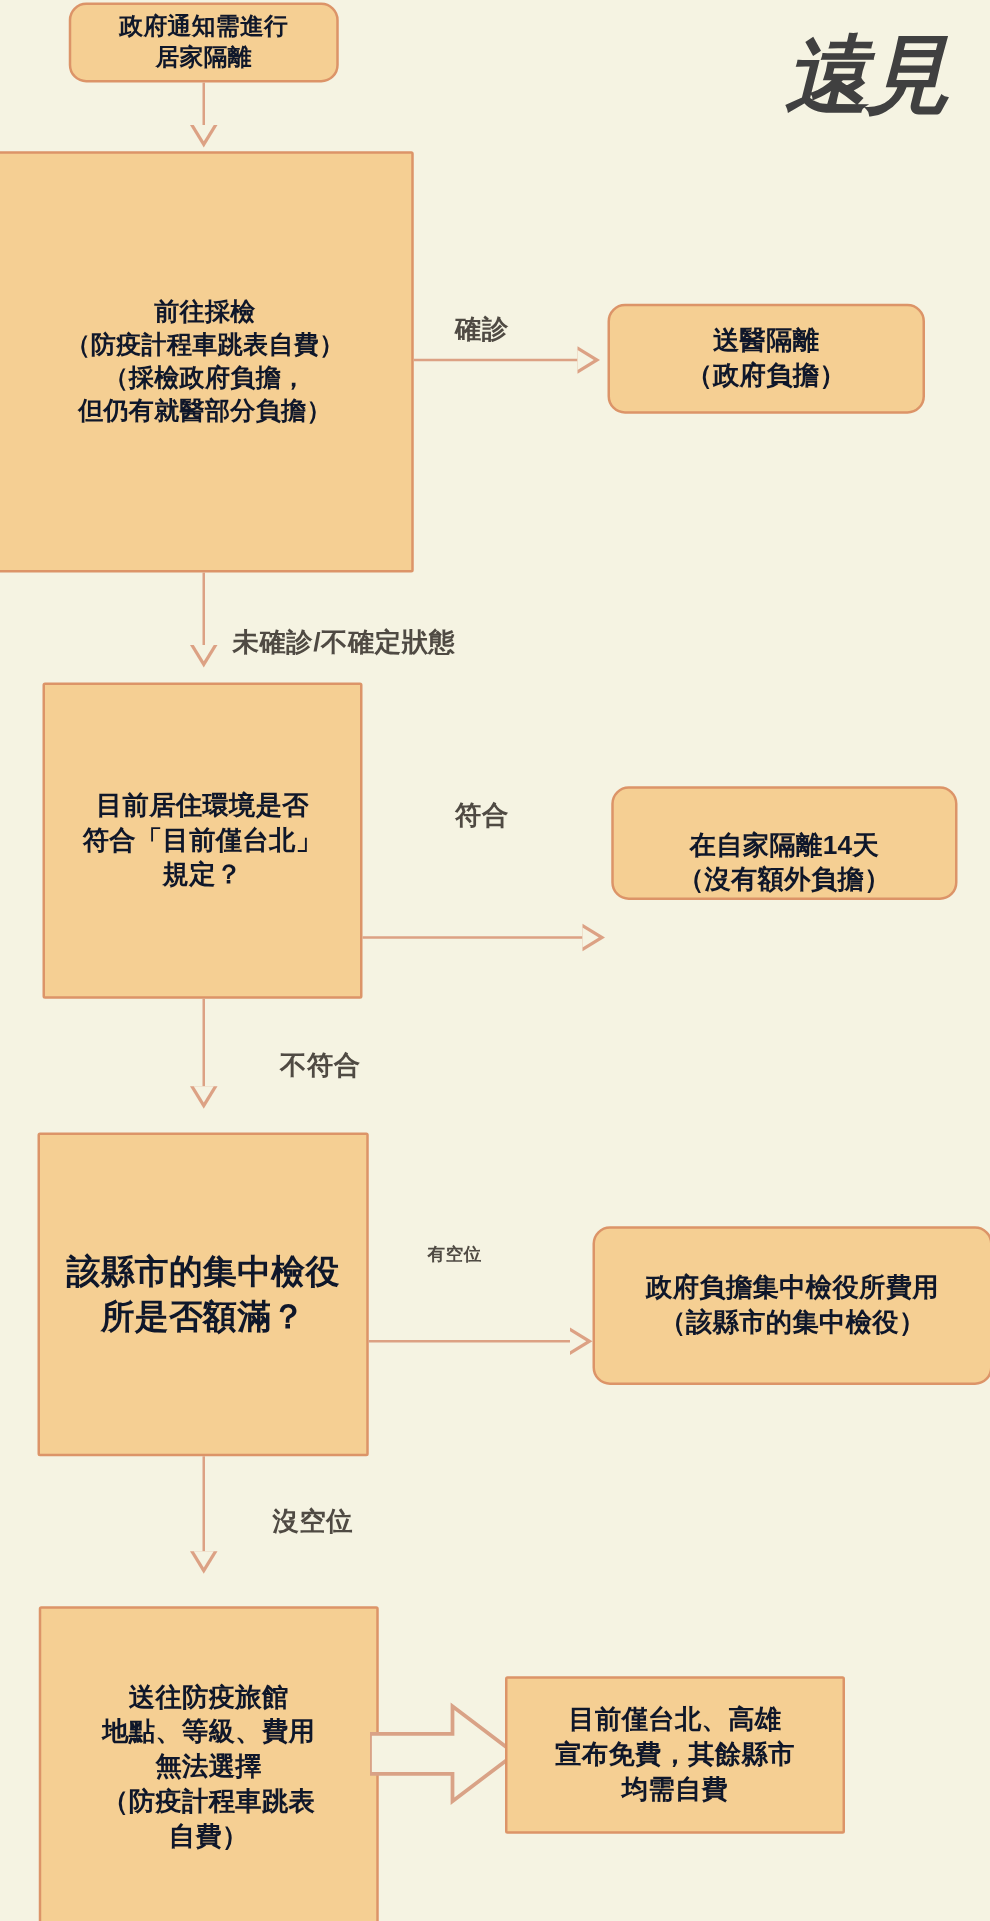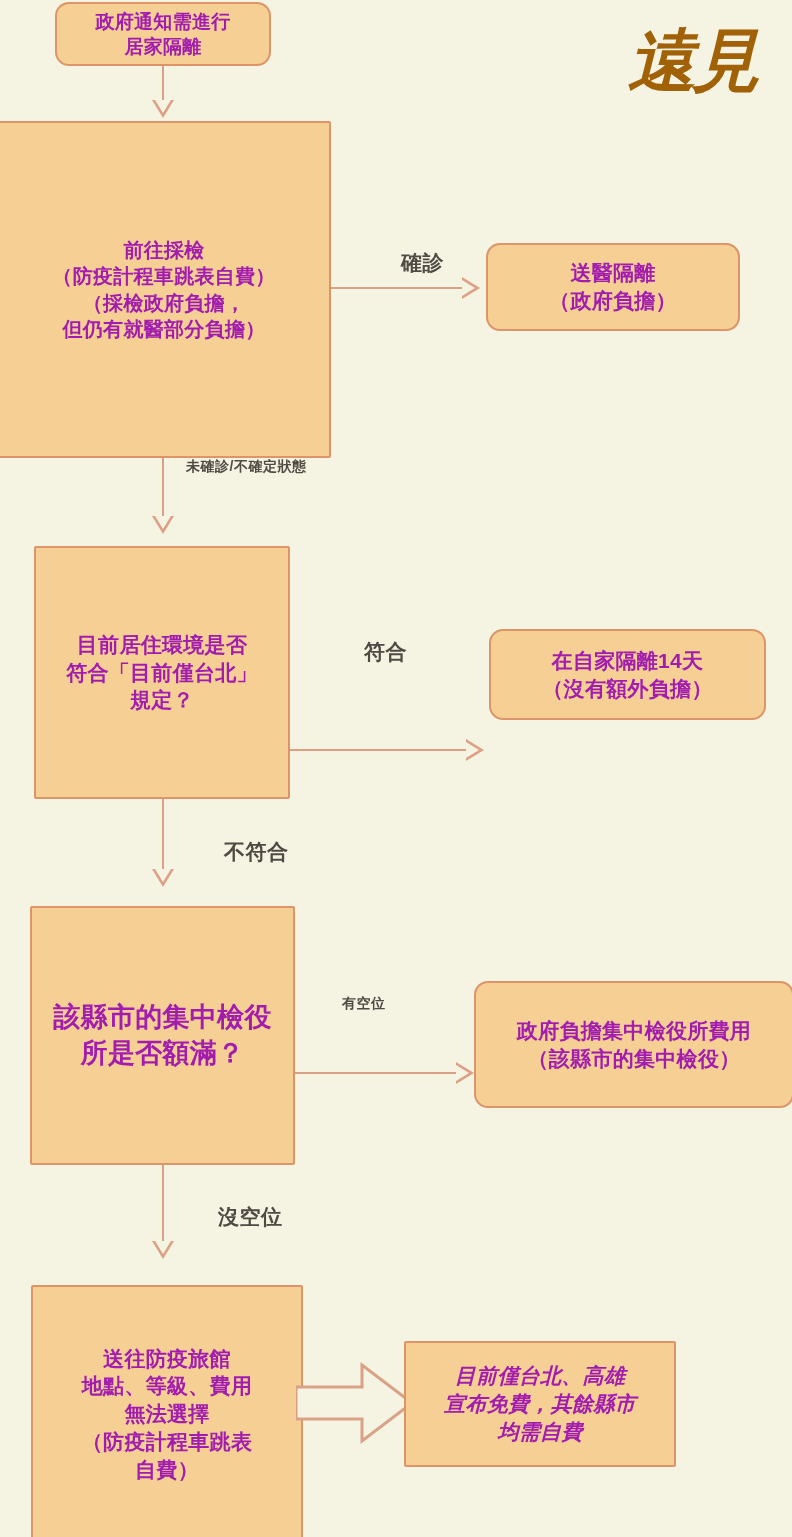--- a/index.html
+++ b/index.html
@@ -15,21 +15,21 @@
     overflow: hidden;
     font-family: "Liberation Sans", "DejaVu Sans", sans-serif;
   }
 
   
   .node {
     position: absolute;
     box-sizing: border-box;
     background: #f5cf93;
     border: 2px solid #dc9468;
-    color: #a21caf;
+    color: #0f172a;
     display: flex;
     align-items: center;
     justify-content: center;
     text-align: center;
     line-height: 1.32;
     font-weight: 700;
     letter-spacing: .3px;
     white-space: pre-line;
   }
   .node.rounded { border-radius: 14px; }
@@ -89,21 +89,21 @@
   }
 
   
   .block-arrow {
     position: absolute;
   }
 
   
   .logo {
     position: absolute;
-    color: #a16207;
+    color: #404040;
   }
 </style>
 </head>
 <body>
 
 <div id="canvas">
 
   <div class="logo" style="left:628px; top:14px; width:150px; height:92px; font-family:'DejaVu Serif', serif; font-size:68px; font-weight:700; font-style:italic; letter-spacing:-4px; line-height:92px;">
     <span>遠見</span>
   </div>
@@ -118,49 +118,49 @@
 
   <div class="node sq" style="left:-3px; top:121px; width:334px; height:337px; font-size:20px;">
     <span>前往採檢
 （防疫計程車跳表自費）
 （採檢政府負擔，
 但仍有就醫部分負擔）</span>
   </div>
 
   <div class="hline" style="left:331px; top:287px; width:131px;"></div>
   <div class="arrow-right" style="left:462px; top:277px;"></div>
-  <div class="edge-label" style="left:364px; top:249px; font-size:21px;margin-left:37px;">
+  <div class="edge-label" style="left:364px; top:249px; font-size:21px;">
     <span>確診</span>
   </div>
 
   <div class="node rounded" style="left:486px; top:243px; width:254px; height:88px; font-size:21px;">
     <span>送醫隔離
 （政府負擔）</span>
   </div>
 
   <div class="vline" style="left:162px; top:458px; height:62px;"></div>
   <div class="arrow-down" style="left:152px; top:516px;"></div>
-  <div class="edge-label" style="left:186px; top:458px; font-size:14px;">
+  <div class="edge-label" style="left:186px; top:500px; font-size:21px;">
     <span>未確診/不確定狀態</span>
   </div>
 
   <div class="node sq" style="left:34px; top:546px; width:256px; height:253px; font-size:21px;">
     <span>目前居住環境是否
 符合「目前僅台北」
 規定？</span>
   </div>
 
   <div class="hline" style="left:290px; top:748px; width:0px;"></div>
   <div class="hline" style="left:290px; top:749px; width:176px;"></div>
   <div class="arrow-right" style="left:466px; top:739px;"></div>
   <div class="edge-label" style="left:364px; top:638px; font-size:21px;">
     <span>符合</span>
   </div>
 
-  <div class="node rounded" style="left:489px; top:629px; width:277px; height:91px; font-size:21px;">
+  <div class="node rounded" style="left:489px; top:629px; width:277px; height:91px; font-size:21px;align-items:flex-end;">
     <span>在自家隔離14天
 （沒有額外負擔）</span>
   </div>
 
   <div class="vline" style="left:162px; top:799px; height:72px;"></div>
   <div class="arrow-down" style="left:152px; top:869px;"></div>
   <div class="edge-label" style="left:180px; top:838px; font-size:21px;margin-left:44px;">
     <span>不符合</span>
   </div>
 
@@ -193,19 +193,19 @@
 （防疫計程車跳表
 自費）</span>
   </div>
 
   <div class="block-arrow" style="left:296px; top:1355px; width:120px; height:96px;">
     <svg width="120" height="96" viewBox="0 0 120 96" xmlns="http://www.w3.org/2000/svg">
       <polygon points="0,32 66,32 66,10 116,48 66,86 66,64 0,64" fill="#f5f3e2" stroke="#d9a286" stroke-width="3" stroke-linejoin="miter"></polygon>
     </svg>
   </div>
 
-  <div class="node sq" style="left:404px; top:1341px; width:272px; height:126px; font-size:21px;font-style:italic;">
+  <div class="node sq" style="left:404px; top:1341px; width:272px; height:126px; font-size:21px;">
     <span>目前僅台北、高雄
 宣布免費，其餘縣市
 均需自費</span>
   </div>
 
 </div>
 
 </body></html>

